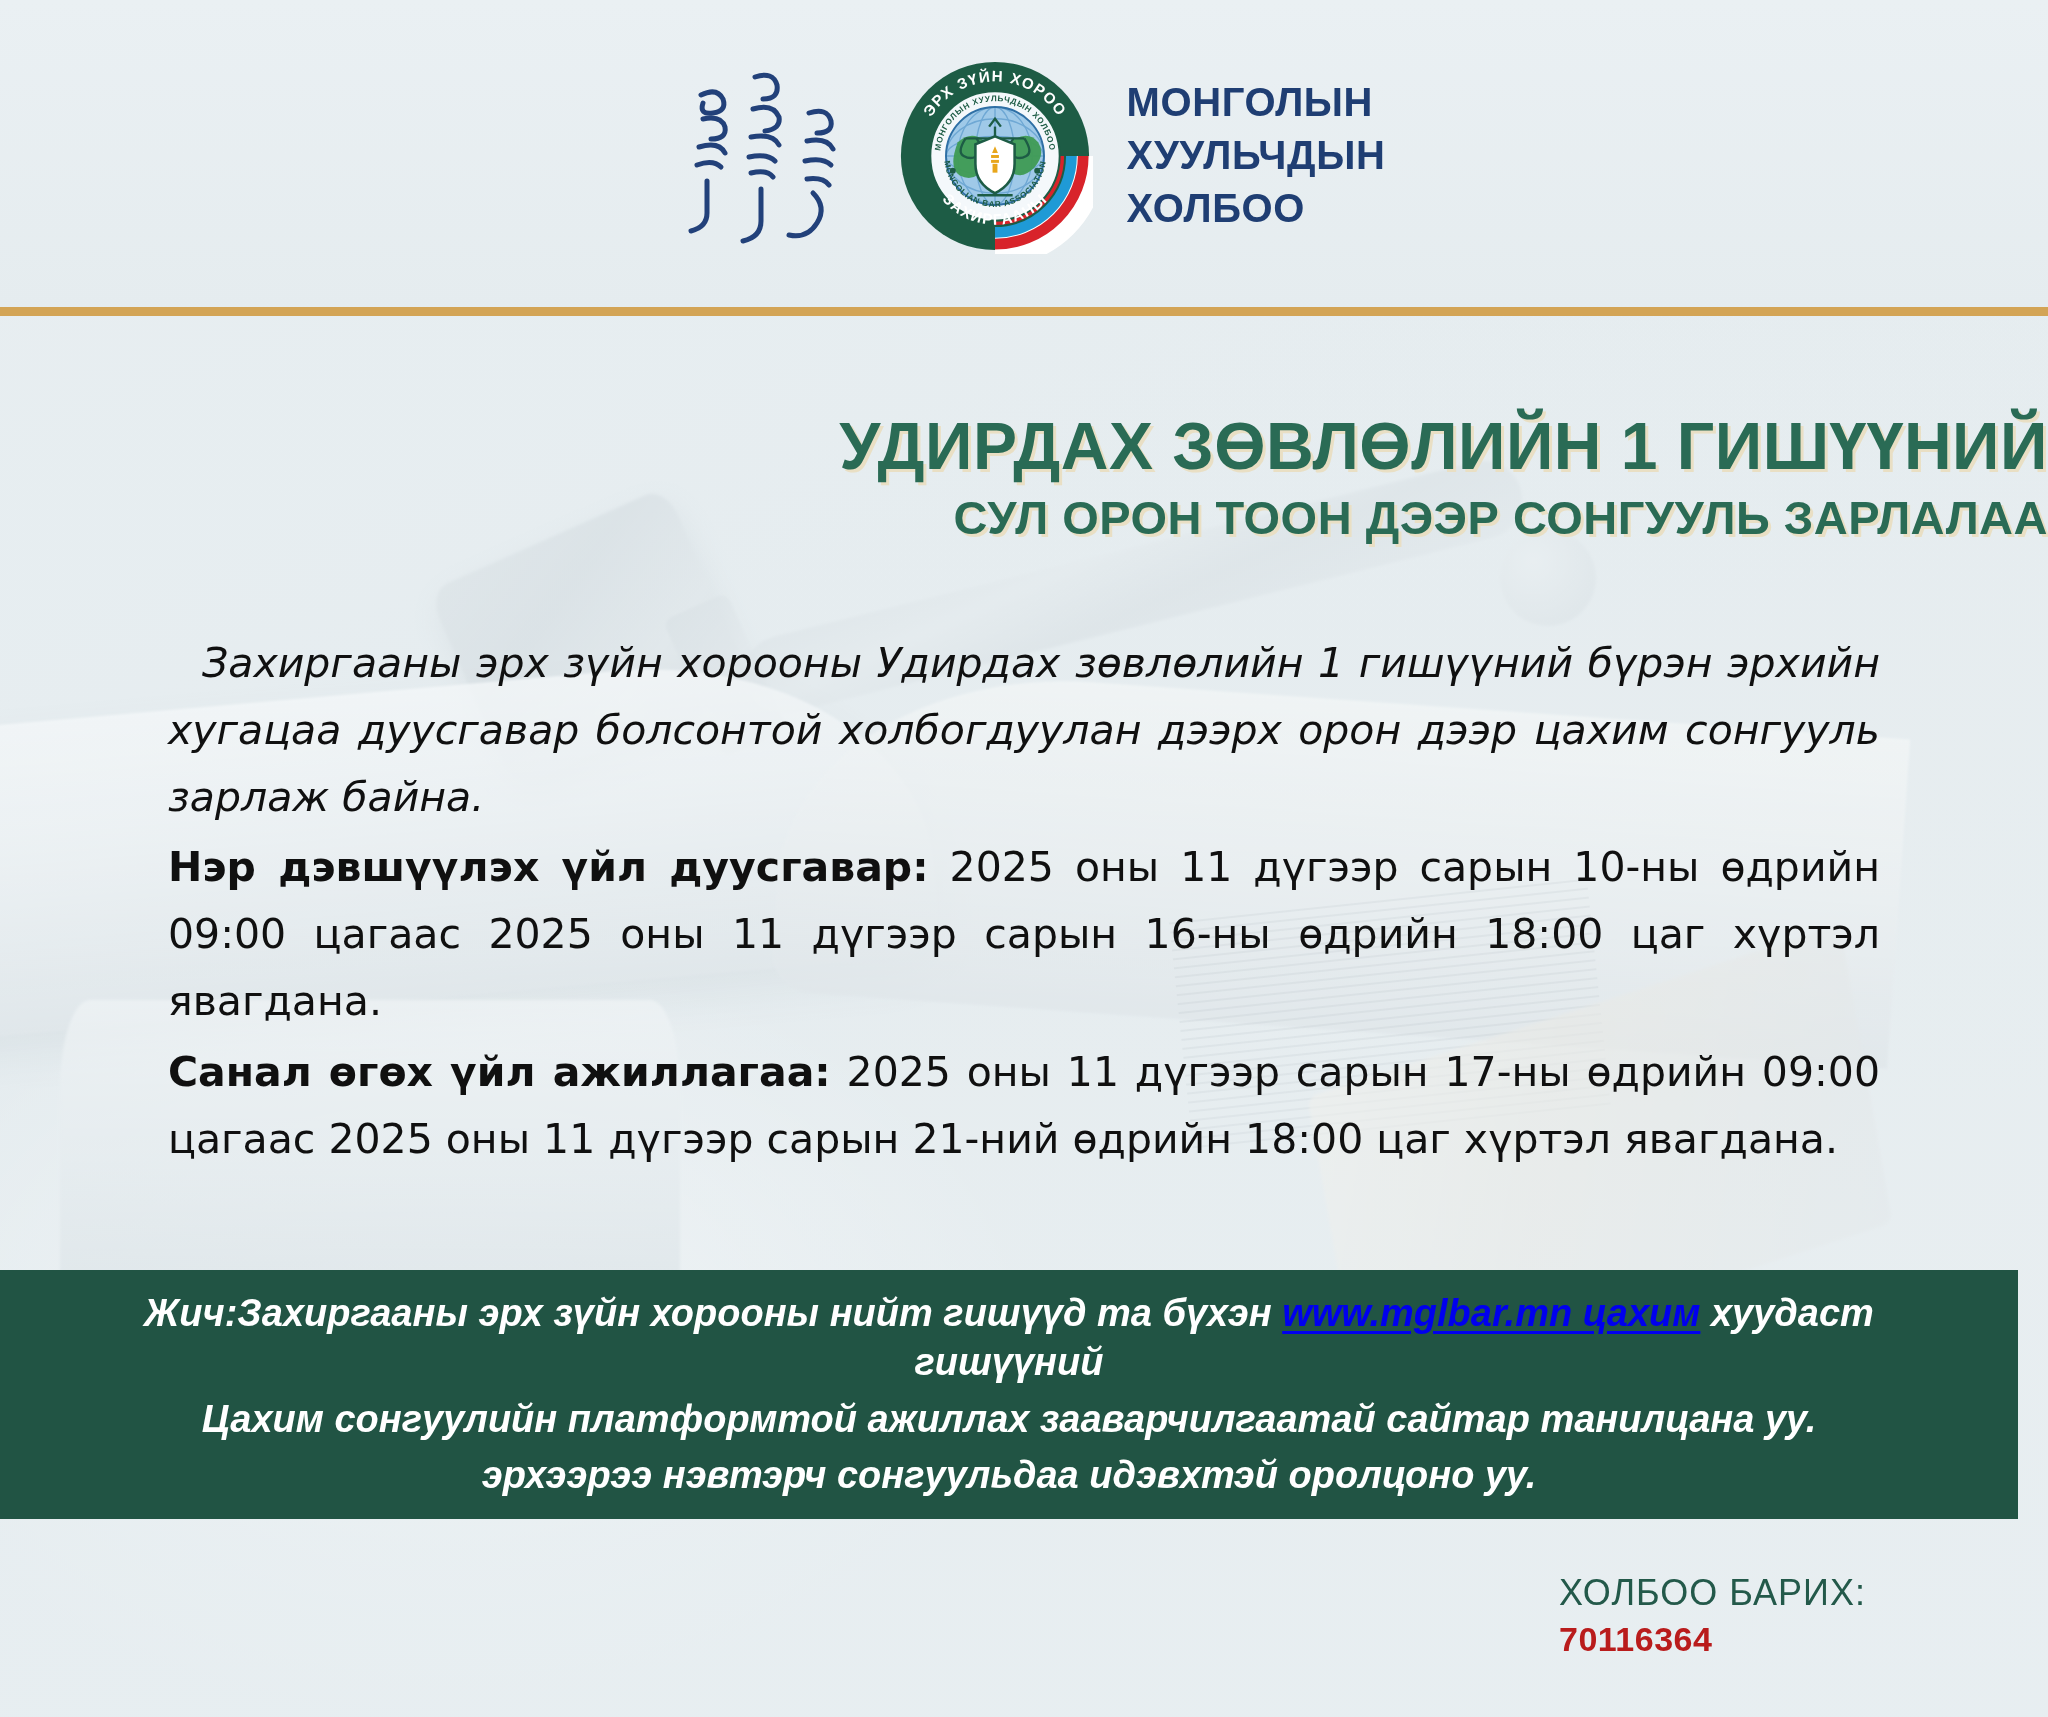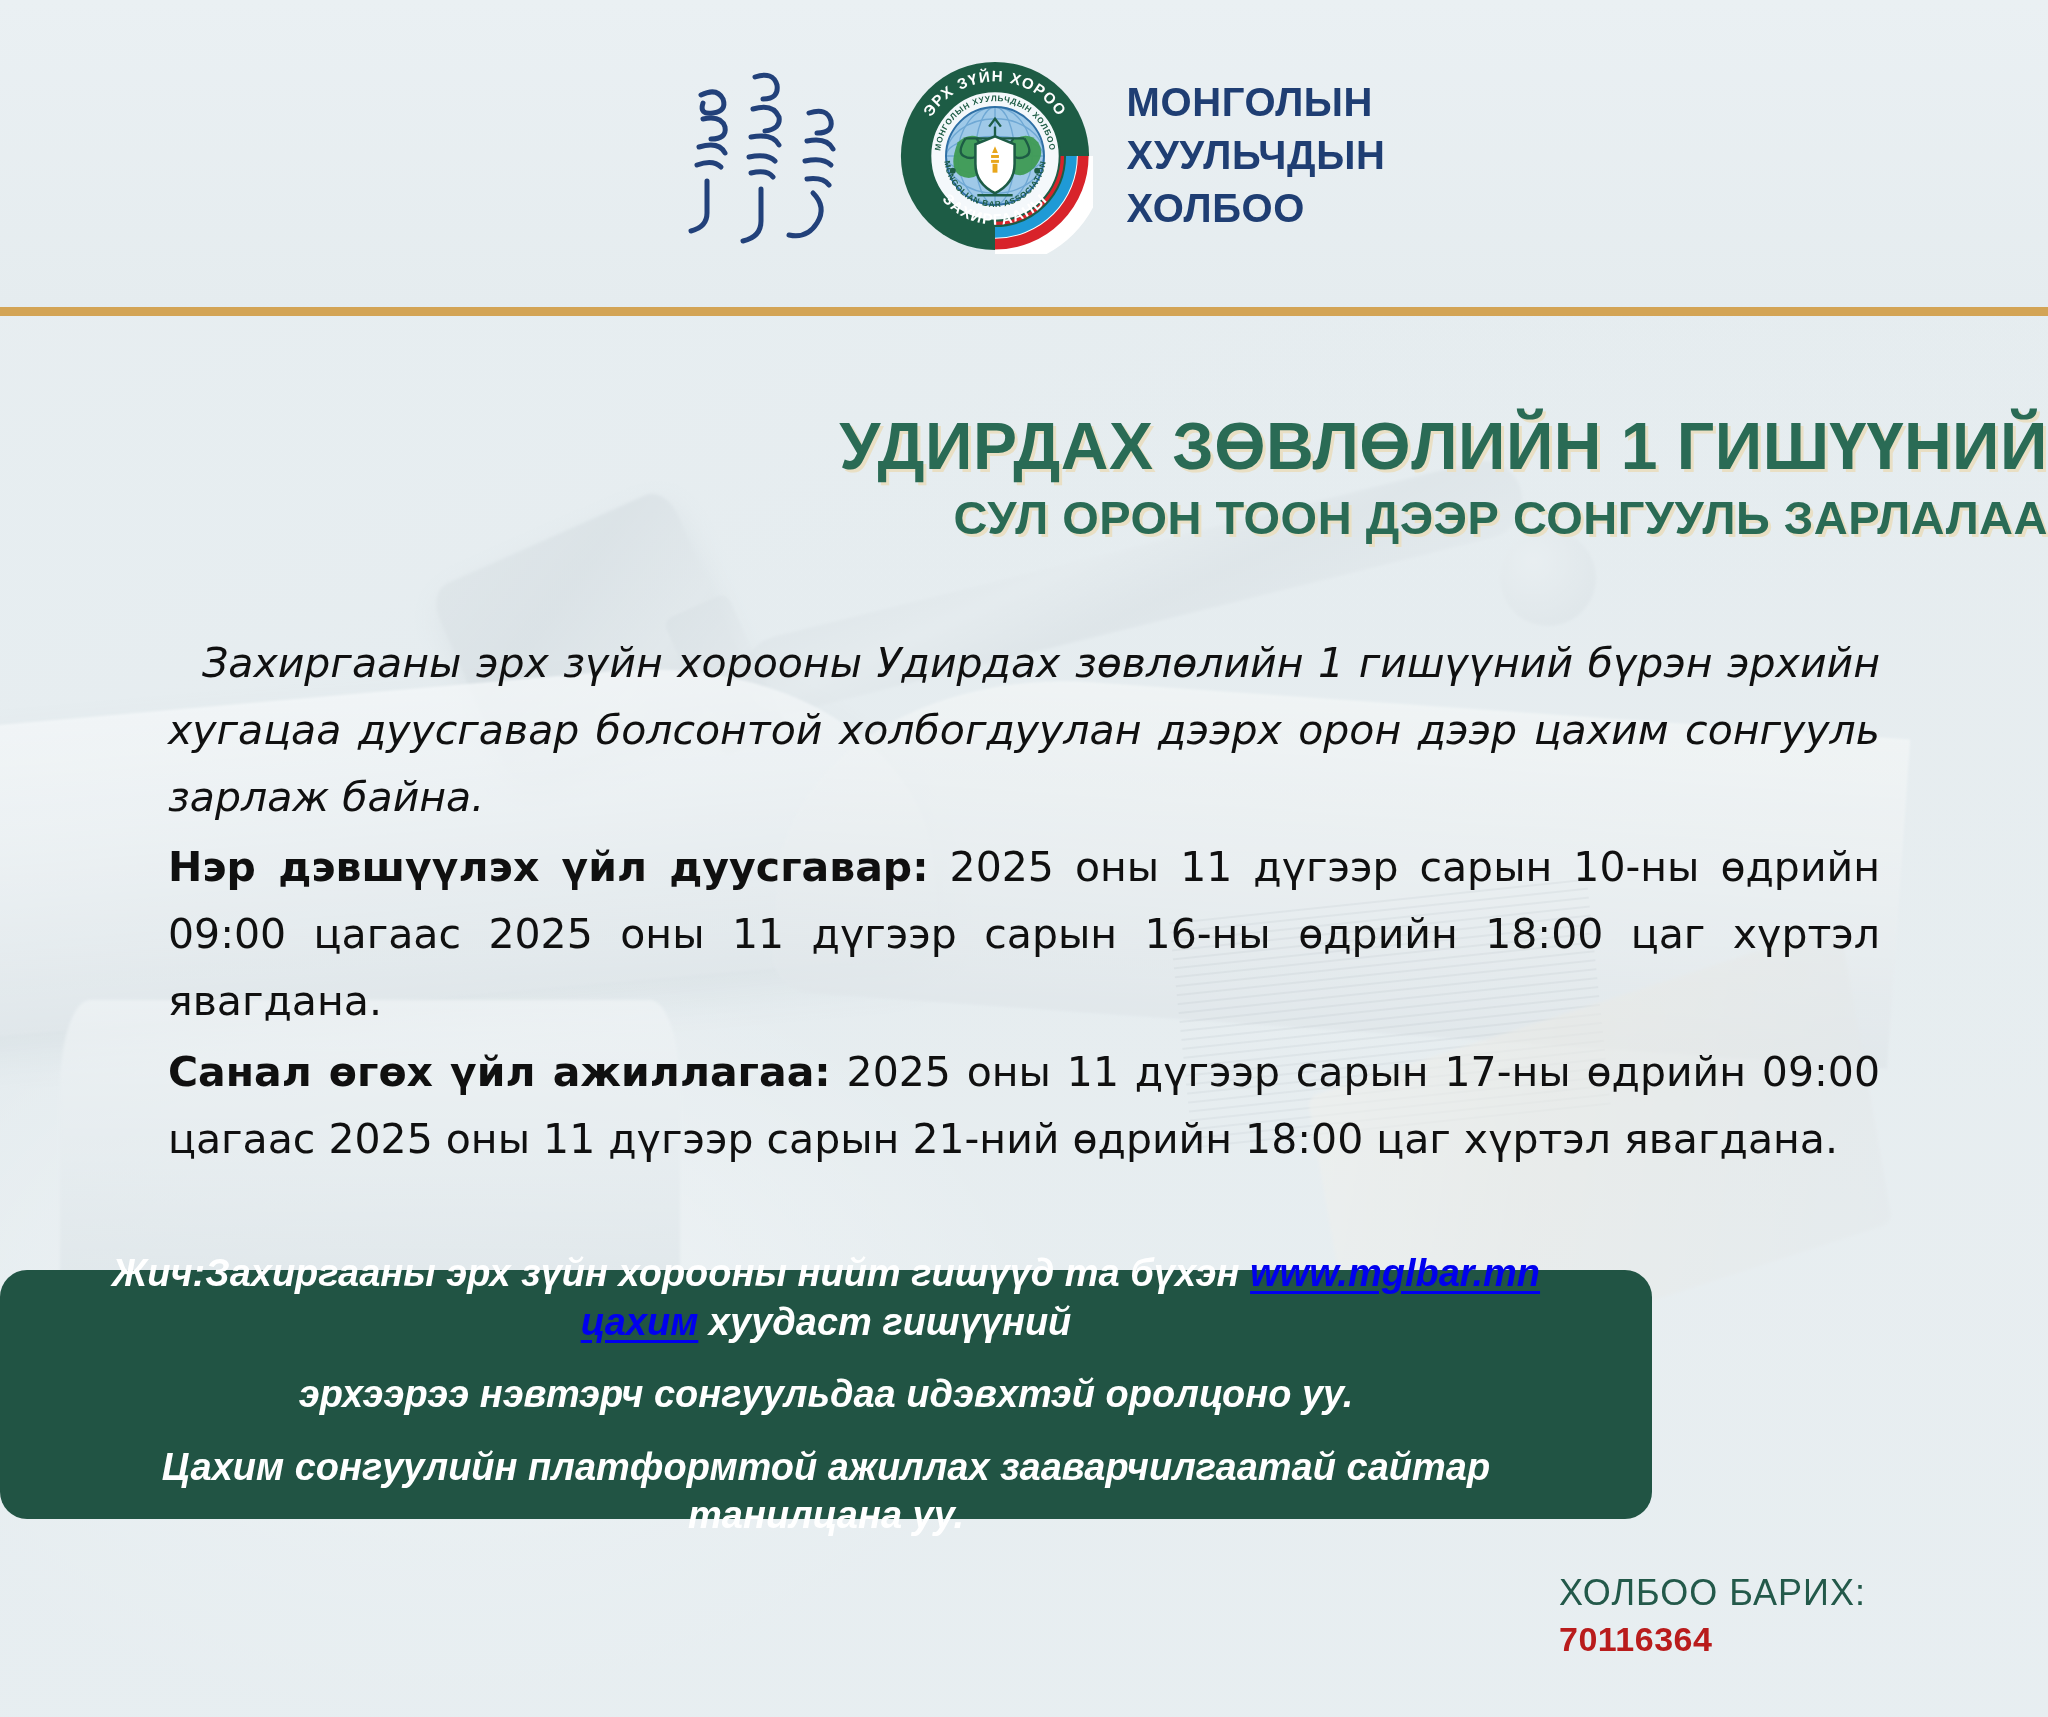--- a/index.html
+++ b/index.html
@@ -200,31 +200,30 @@
     font-family: "DejaVu Sans", sans-serif;
   }
   .body-block p { margin: 0 0 4px 0; }
   .body-block .lead { text-indent: 34px; font-style: italic; }
   .body-block b { font-weight: bold; }
 
   
   .note-band {
     position: absolute;
     left: 0; top: 1270px;
-    width: 1652px; height: 249px;
+    width: 2018px; height: 249px;
     background: #215444;
     z-index: 7;
     display: flex;
     flex-direction: column;
     align-items: center;
     justify-content: center;
-    gap: 24px;
+    gap: 8px;
     padding: 0 70px;
     box-sizing: border-box;
-    border-radius: 27px;
   }
   .note-line {
     color: #ffffff;
     font-style: italic;
     font-weight: bold;
     font-size: 38px;
     line-height: 1.28;
     text-align: center;
     font-family: "Liberation Sans", sans-serif;
   }
@@ -390,22 +389,22 @@
     <div class="body-block">
       <p class="lead">Захиргааны эрх зүйн хорооны Удирдах зөвлөлийн 1 гишүүний бүрэн эрхийн хугацаа дуусгавар болсонтой холбогдуулан дээрх орон дээр цахим сонгууль зарлаж байна.</p>
       <p><b>Нэр дэвшүүлэх үйл дуусгавар:</b><span> 2025 оны 11 дүгээр сарын 10-ны өдрийн 09:00 цагаас 2025 оны 11 дүгээр сарын 16-ны өдрийн 18:00 цаг хүртэл явагдана.</span></p>
       <p><b>Санал өгөх үйл ажиллагаа:</b><span> 2025 оны 11 дүгээр сарын 17-ны өдрийн 09:00 цагаас 2025 оны 11 дүгээр сарын 21-ний өдрийн 18:00 цаг хүртэл явагдана.</span></p>
     </div>
 
   </main>
 
   <section class="note-band">
     <div class="note-line"><span>Жич:Захиргааны эрх зүйн хорооны нийт гишүүд та бүхэн </span><a class="note-url" href="#">www.mglbar.mn цахим</a><span> хуудаст гишүүний</span></div>
+    <div class="note-line">Цахим сонгуулийн платформтой ажиллах зааварчилгаатай сайтар танилцана уу.</div>
     <div class="note-line">эрхээрээ нэвтэрч сонгуульдаа идэвхтэй оролцоно уу.</div>
-    <div class="note-line">Цахим сонгуулийн платформтой ажиллах зааварчилгаатай сайтар танилцана уу.</div>
   </section>
 
   <div class="contact">
     <div class="contact-bar"></div>
     <div class="contact-text">
       <div class="contact-label">ХОЛБОО БАРИХ:</div>
       <div class="contact-phone">70116364</div>
     </div>
   </div>
 

